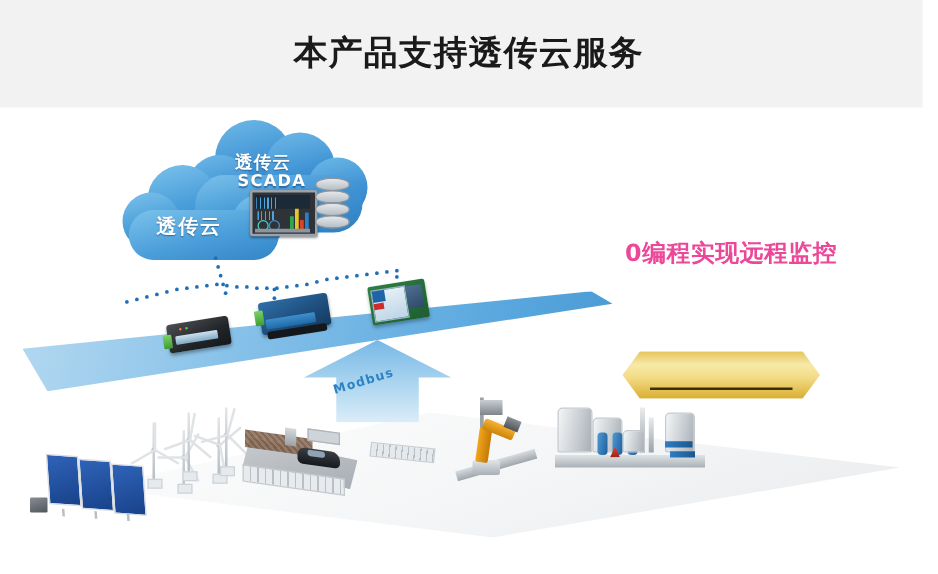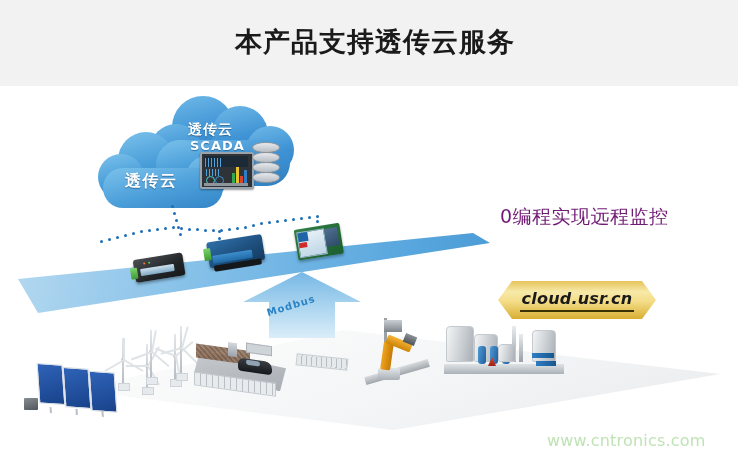--- a/index.html
+++ b/index.html
@@ -20,21 +20,21 @@
     font-family:"DejaVu Sans","Liberation Sans",sans-serif;
   }
 
   
   .right-text{position:absolute;left:500px;top:172px;width:240px;}
   .headline-main{
     font-size:21px;font-weight:bold;color:#1d1d1d;letter-spacing:1px;
     line-height:26px;white-space:nowrap;
   }
   .headline-sub{
-    margin-top:32px;font-size:19px;font-weight:normal;color:#701a75;
+    margin-top:19px;font-size:19px;font-weight:bold;color:#ec4899;
     letter-spacing:0.5px;line-height:24px;white-space:nowrap;
   }
 
   
   .badge-wrap{position:absolute;left:498px;top:281px;width:158px;height:38px;}
   .badge-hex{
     position:absolute;left:0;top:0;width:158px;height:38px;
     background:linear-gradient(180deg,#e6c45a 0%,#f7e9a8 28%,#f3dc86 55%,#d9ae32 100%);
     clip-path:polygon(14px 0, 144px 0, 158px 19px, 144px 38px, 14px 38px, 0 19px);
     box-shadow:0 1px 2px rgba(0,0,0,.25);
@@ -452,19 +452,17 @@
     <div class="blue-bar" style="left:88px;bottom:18px;width:22px;"></div>
     <div class="blue-bar" style="left:92px;bottom:10px;width:20px;"></div>
   </div>
 
   <div class="right-text">
     <div class="headline-sub">0编程实现远程监控</div>
   </div>
 
   <div class="badge-wrap">
     <div class="badge-hex"></div>
-    <div class="badge-label">cloud.usr.cn</div>
     <div class="badge-underline"></div>
   </div>
 
-  <div class="watermark">www.cntronics.com</div>
 
 </div>
 
 </body></html>

